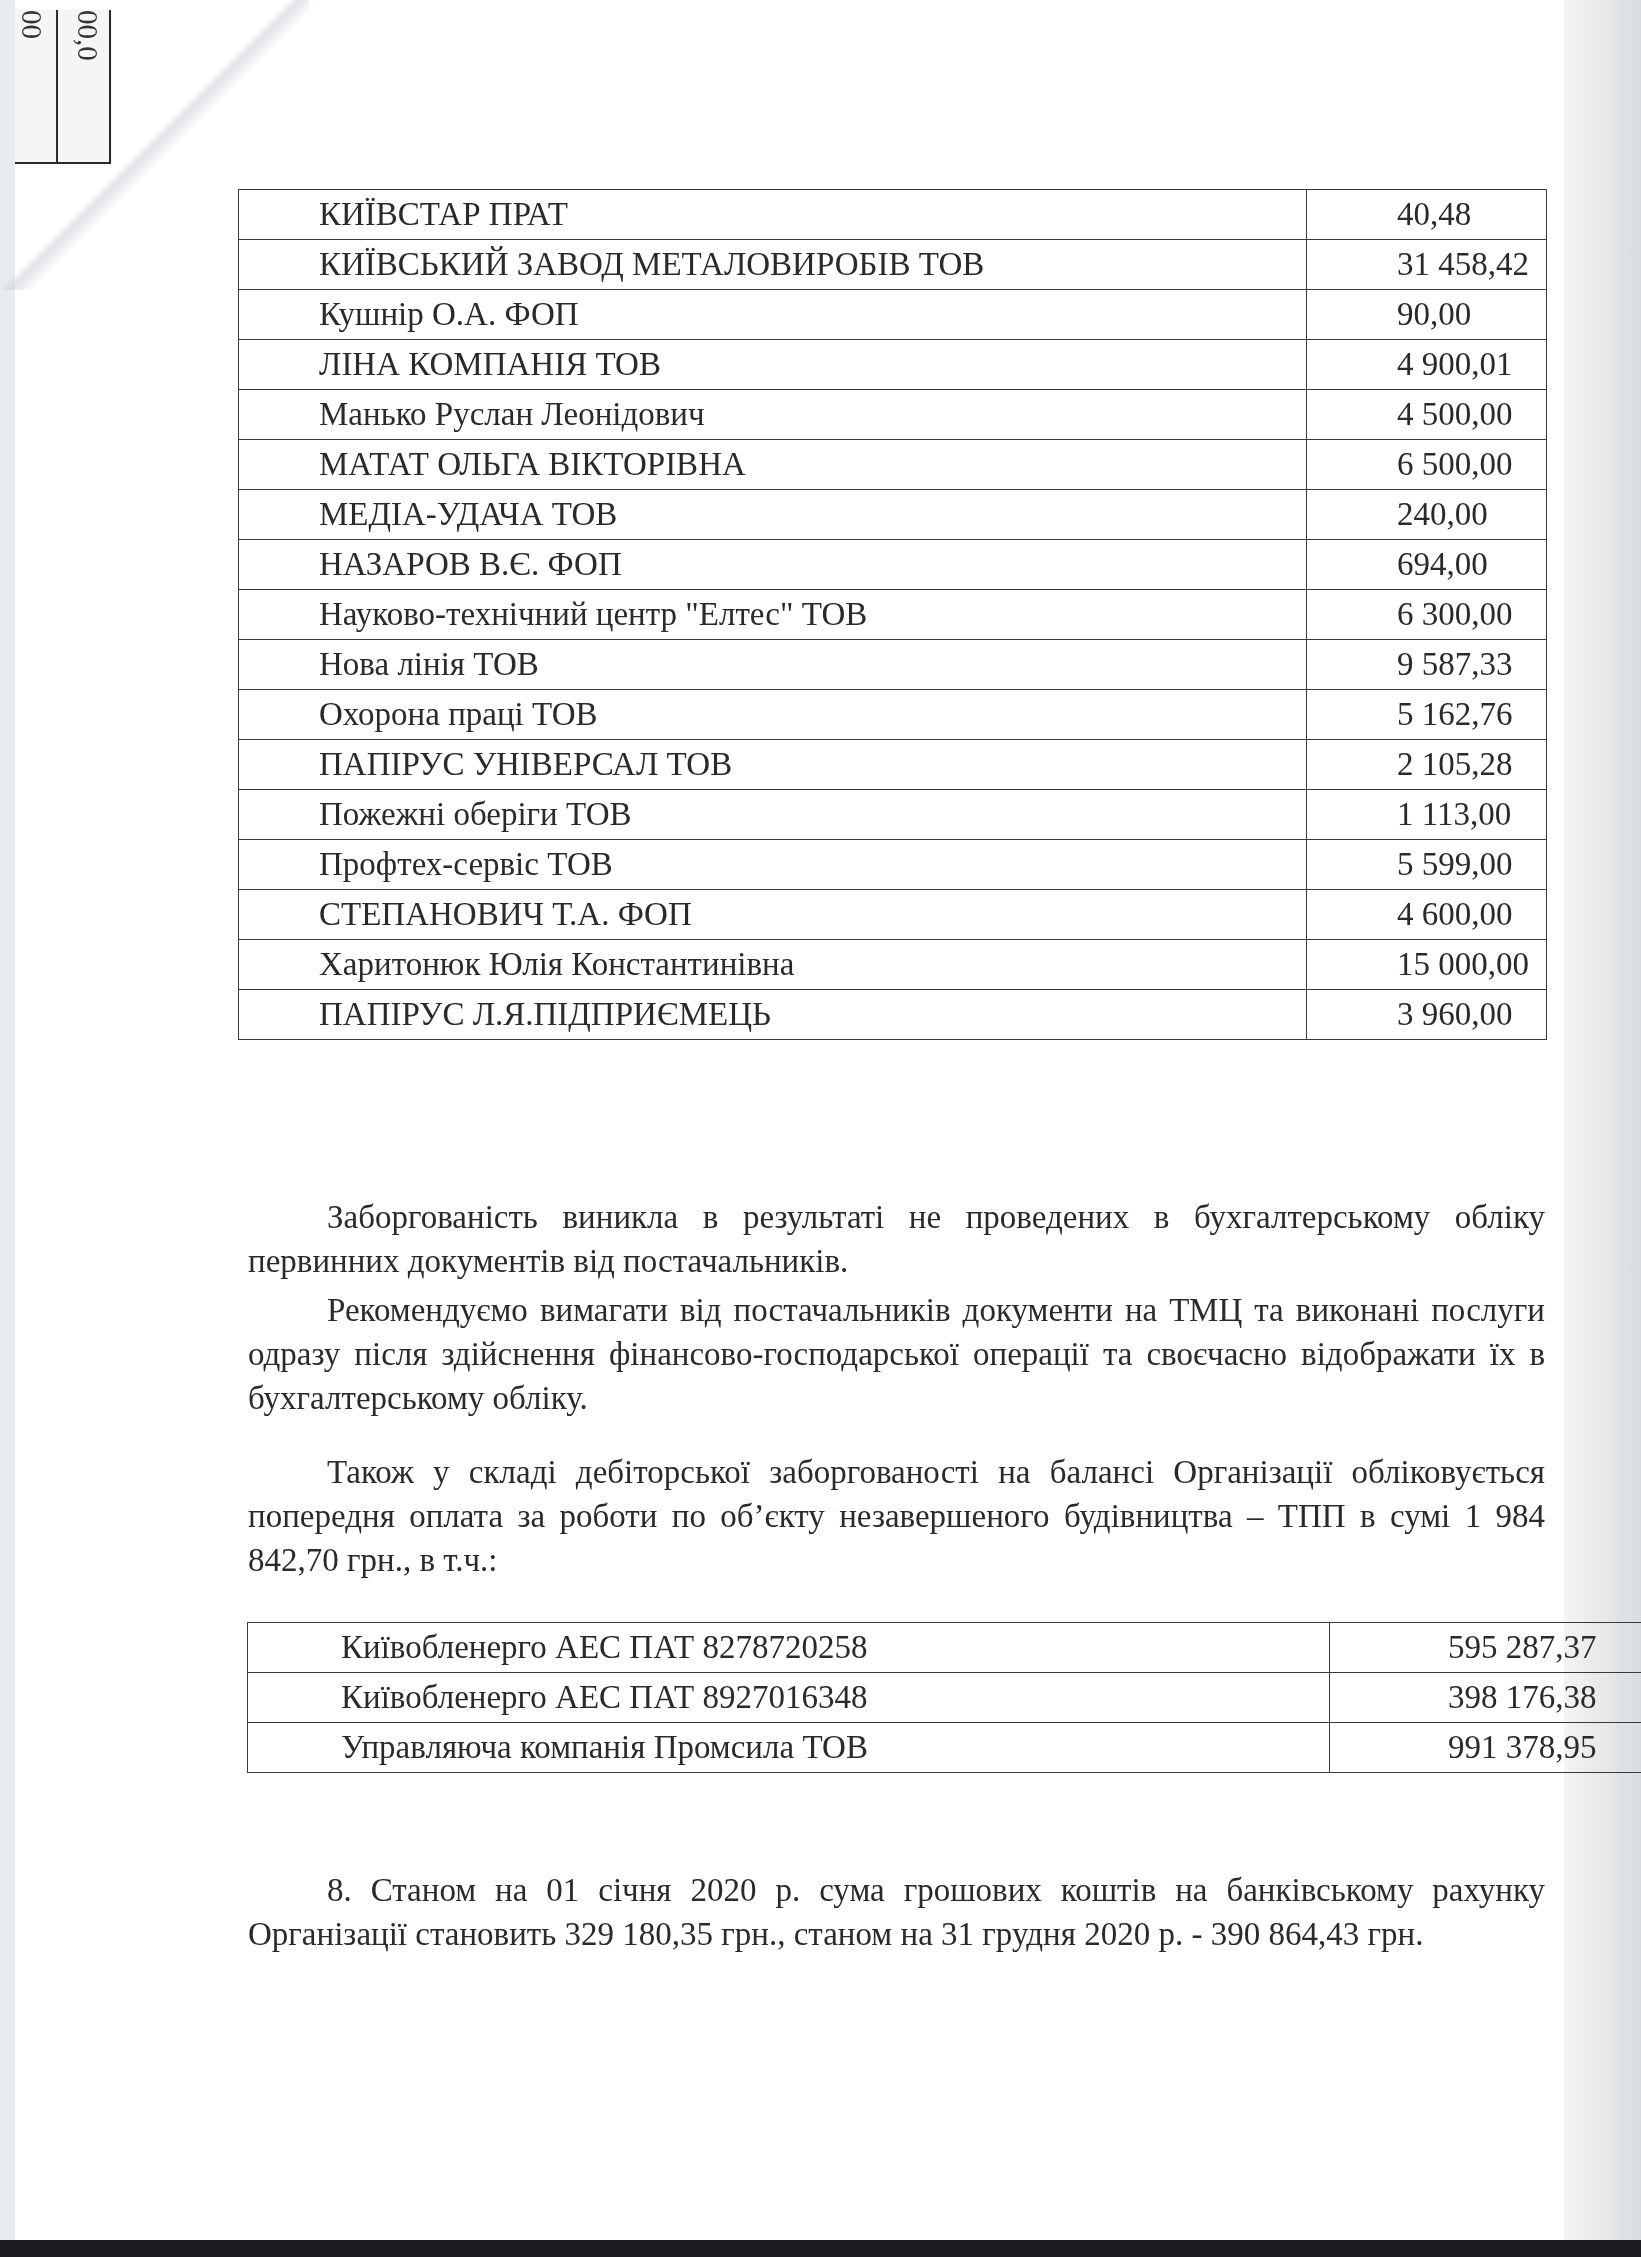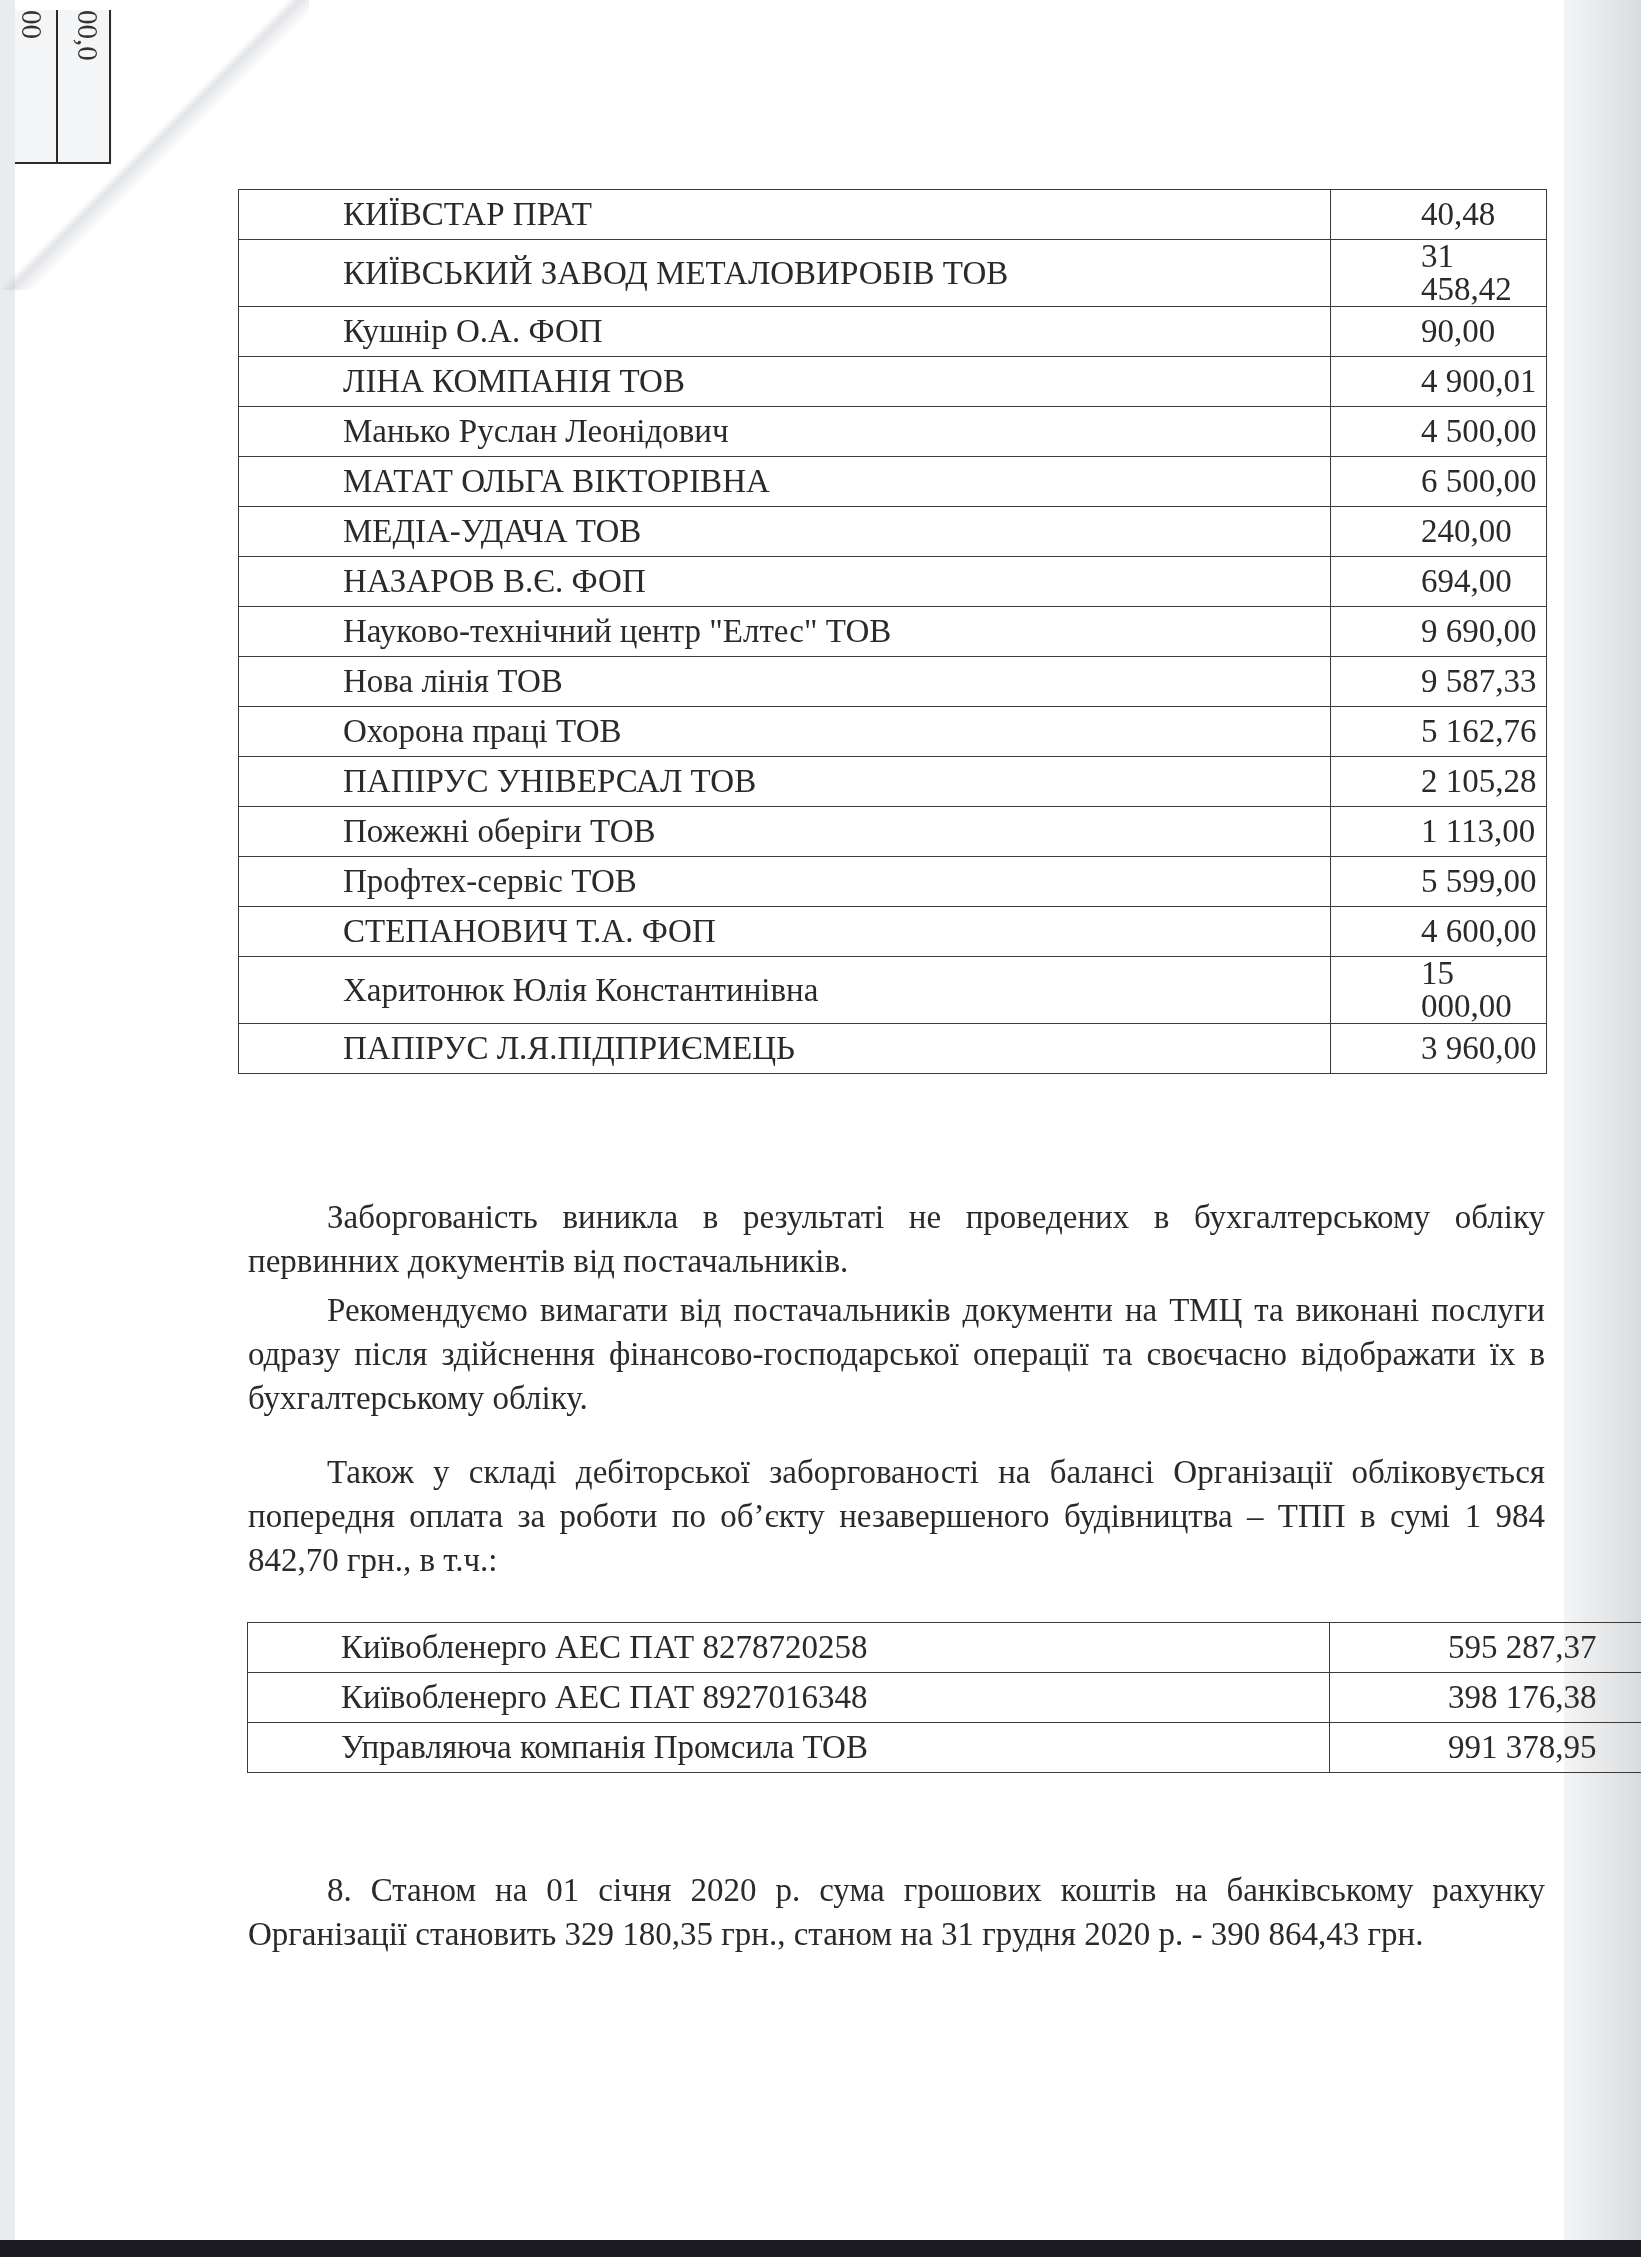--- a/index.html
+++ b/index.html
@@ -32,21 +32,21 @@
   
   table.ledger {
     position: absolute; border-collapse: collapse;
     font-size: 33px; line-height: 1;
   }
   table.ledger td {
     border: 1.9px solid #3a3a3a;
     height: 49px; padding: 0; vertical-align: middle;
   }
   #t1 { left: 238px; top: 189px; width: 1309px; }
-  #t1 td.name { width: 987px; padding-left: 104px; margin-left: 40px; }
+  #t1 td.name { width: 987px; padding-left: 80px; margin-left: 40px; }
   #t1 td.amt { padding-left: 90px; }
   #t2 { left: 247px; top: 1622px; width: 1458px; padding-left: 38px; }
   #t2 td.name { width: 988px; padding-left: 93px; }
   #t2 td.amt { padding-left: 118px; }
   #t2 td { height: 49px; }
 
   
   .para {
     position: absolute; left: 248px; width: 1297px;
     font-size: 33px; line-height: 44px; text-align: justify; margin: 0;
@@ -100,21 +100,21 @@
     <tr>
         <td class="name">МЕДІА-УДАЧА ТОВ</td>
         <td class="amt">240,00</td>
       </tr>
     <tr>
         <td class="name">НАЗАРОВ В.Є. ФОП</td>
         <td class="amt">694,00</td>
       </tr>
     <tr>
         <td class="name">Науково-технічний центр "Елтес" ТОВ</td>
-        <td class="amt">9 690,00</td>
+        <td class="amt">6 300,00</td>
       </tr>
     <tr>
         <td class="name">Нова лінія ТОВ</td>
         <td class="amt">9 587,33</td>
       </tr>
     <tr>
         <td class="name">Охорона праці ТОВ</td>
         <td class="amt">5 162,76</td>
       </tr>
     <tr>

